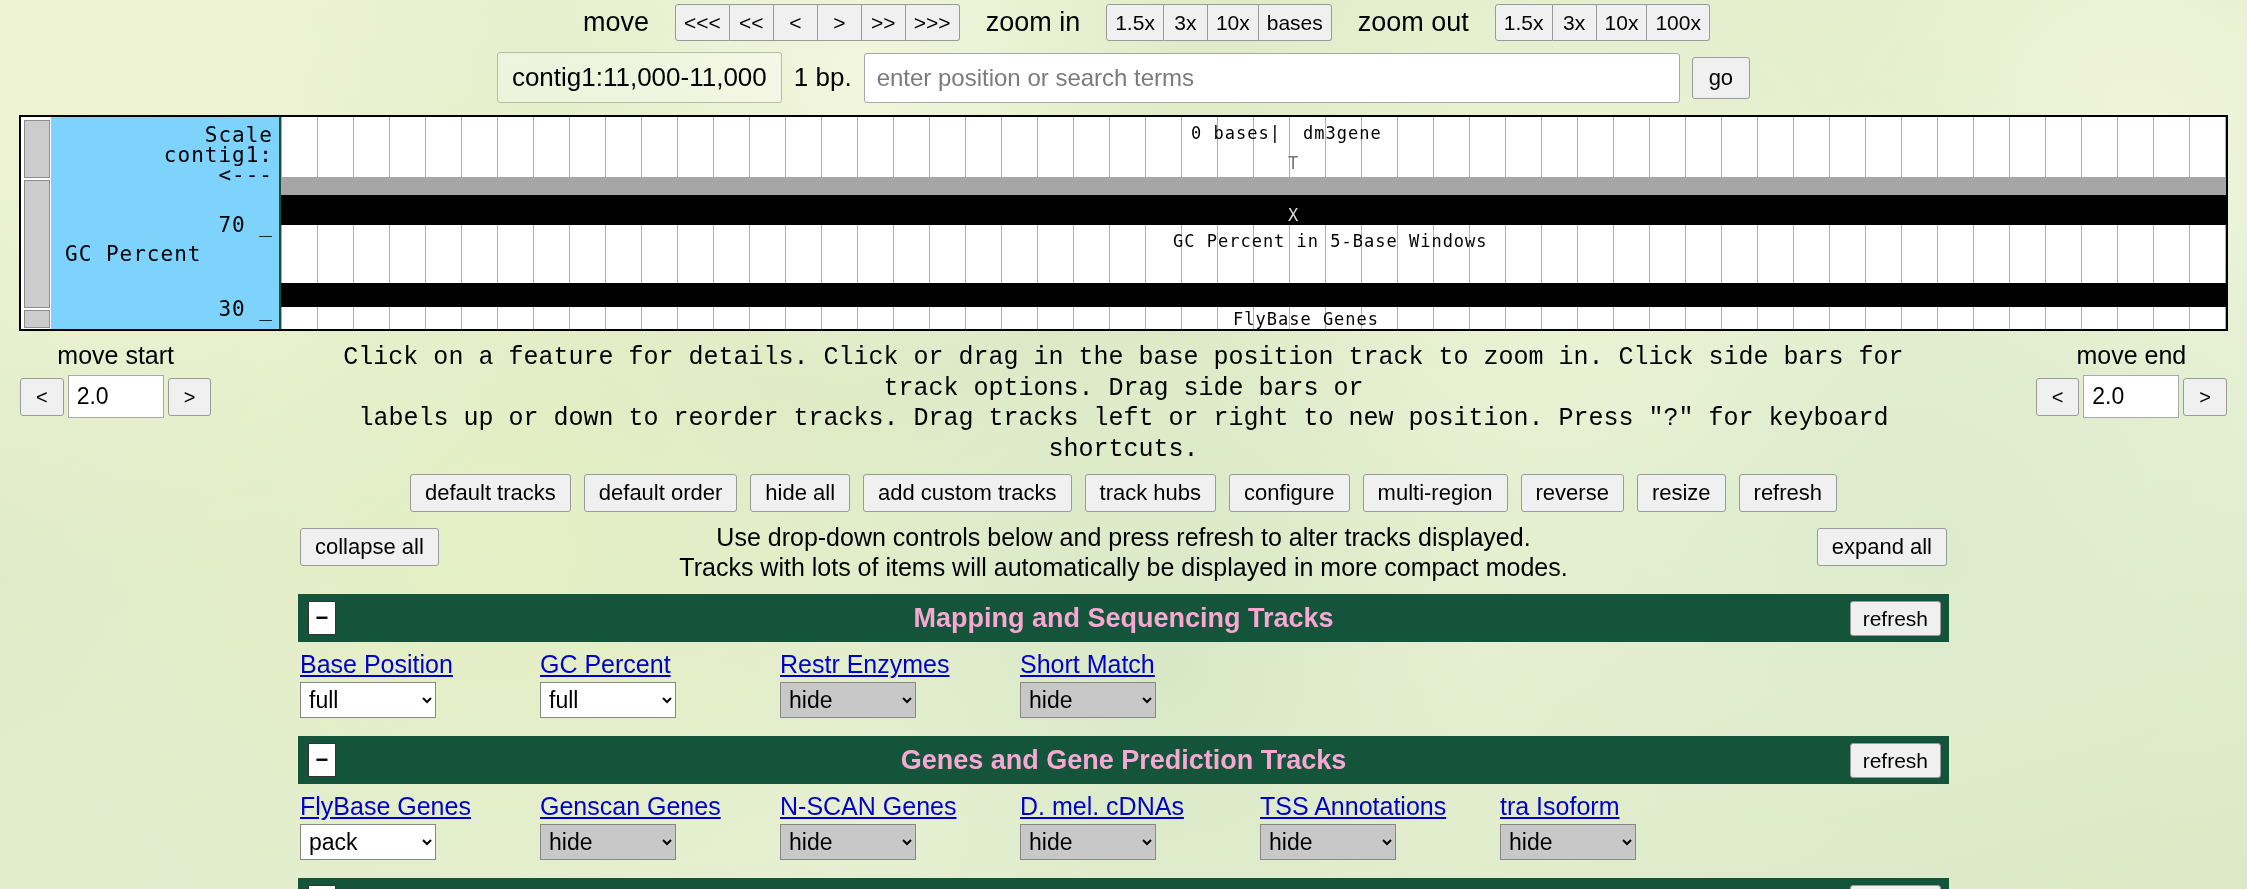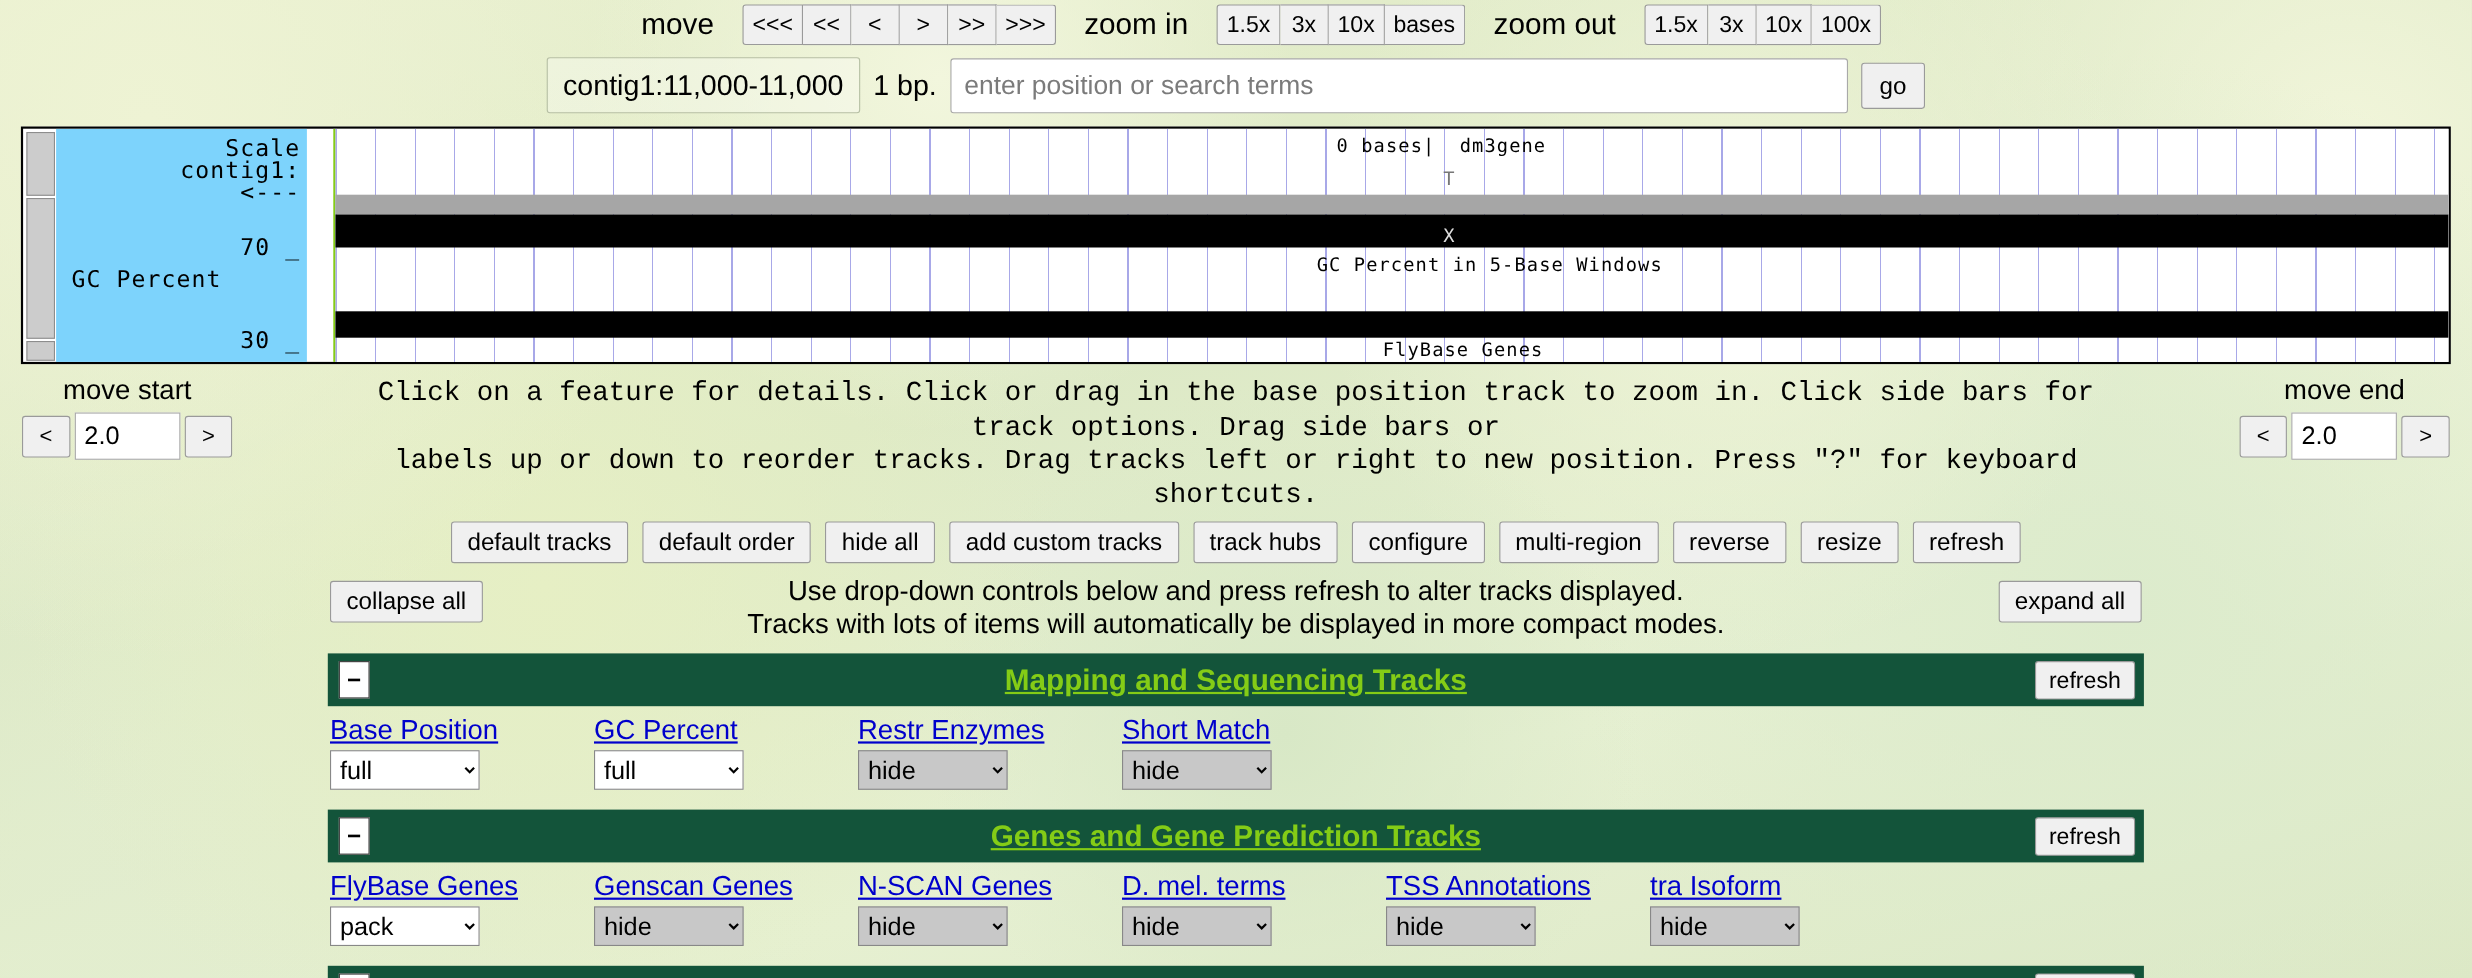--- a/index.html
+++ b/index.html
@@ -123,22 +123,21 @@
     font-size: 21px;
     letter-spacing: 1px;
     color: #000;
   }
   .label-col .lbl { position: absolute; right: 6px; white-space: nowrap; }
   .label-col .lbl-left { position: absolute; left: 14px; white-space: nowrap; }
   .data-col {
     position: absolute;
     left: 258px; right: 0; top: 0; bottom: 0;
     background: #fff;
-    border-left: 2px solid #84cc16;
-    margin-left: 24px;
+    border-left: 2px solid #14532d;
   }
   .ruler-grid {
     position: absolute; left: 0; right: 0; top: 0; bottom: 0;
     background-image: repeating-linear-gradient(to right,
       #a8a8e8 0px, #a8a8e8 1px, transparent 1px, transparent 36px);
   }
   .track-text {
     position: absolute;
     font-family: "DejaVu Sans Mono", monospace;
     font-size: 17px;
@@ -224,23 +223,22 @@
     cursor: pointer;
     font-family: "Liberation Sans", sans-serif;
     padding: 0;
   }
   .group-title {
     position: absolute;
     left: 0; right: 0;
     text-align: center;
     font-size: 27px;
     font-weight: bold;
-    color: #84cc16;
+    color: #f9a8d4;
     pointer-events: none;
-    text-decoration: underline;
   }
   .group-refresh {
     position: absolute;
     right: 8px;
     padding: 6px 12px;
     font-size: 21px;
   }
   .track-grid {
     display: flex;
     flex-wrap: wrap;
@@ -441,21 +439,21 @@
         <option>hide</option>
       </select>
     </div>
     <div class="track-cell">
       <a class="track-link">N-SCAN Genes</a>
       <select class="track-select off">
         <option>hide</option>
       </select>
     </div>
     <div class="track-cell">
-      <a class="track-link">D. mel. terms</a>
+      <a class="track-link">D. mel. cDNAs</a>
       <select class="track-select off">
         <option>hide</option>
       </select>
     </div>
     <div class="track-cell">
       <a class="track-link">TSS Annotations</a>
       <select class="track-select off">
         <option>hide</option>
       </select>
     </div>

